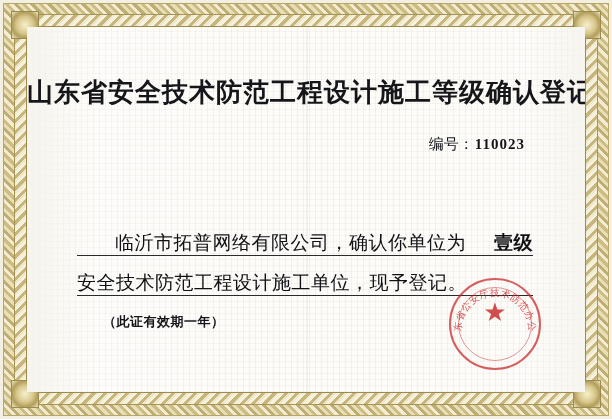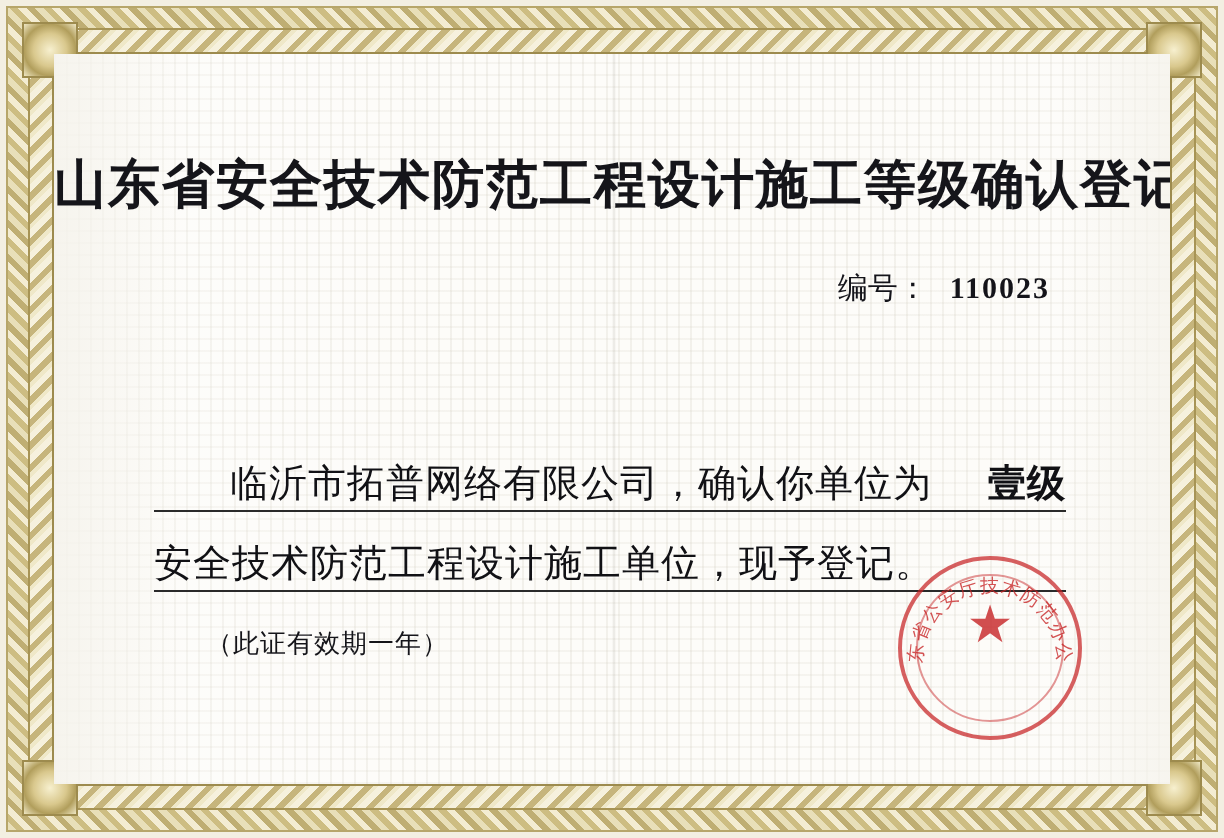--- a/index.html
+++ b/index.html
@@ -112,21 +112,21 @@
     top: 108px;
     font-size: 15px;
     color: #14141a;
     white-space: nowrap;
   }
   .serial .serial-label { font-family: Liberation Serif, serif; }
   .serial .serial-value {
     font-family: "Liberation Serif", serif;
     font-weight: bold;
     letter-spacing: 1px;
-    margin-left: 11px;
+    margin-left: 1px;
   }
 
   
   .company-line {
     position: absolute;
     left: 52px;
     top: 152px;
     right: 60px;
     height: 26px;
   }
@@ -182,20 +182,21 @@
   .rule2 { top: 268px; }
 
   
   .note {
     position: absolute;
     left: 76px;
     top: 286px;
     font-size: 13px;
     color: #15151a;
     letter-spacing: 0.5px;
+    font-weight: bold;
   }
 
   
   .date {
     position: absolute;
     right: 66px;
     bottom: 30px;
     font-size: 17px;
     color: #15151a;
     letter-spacing: 2px;

